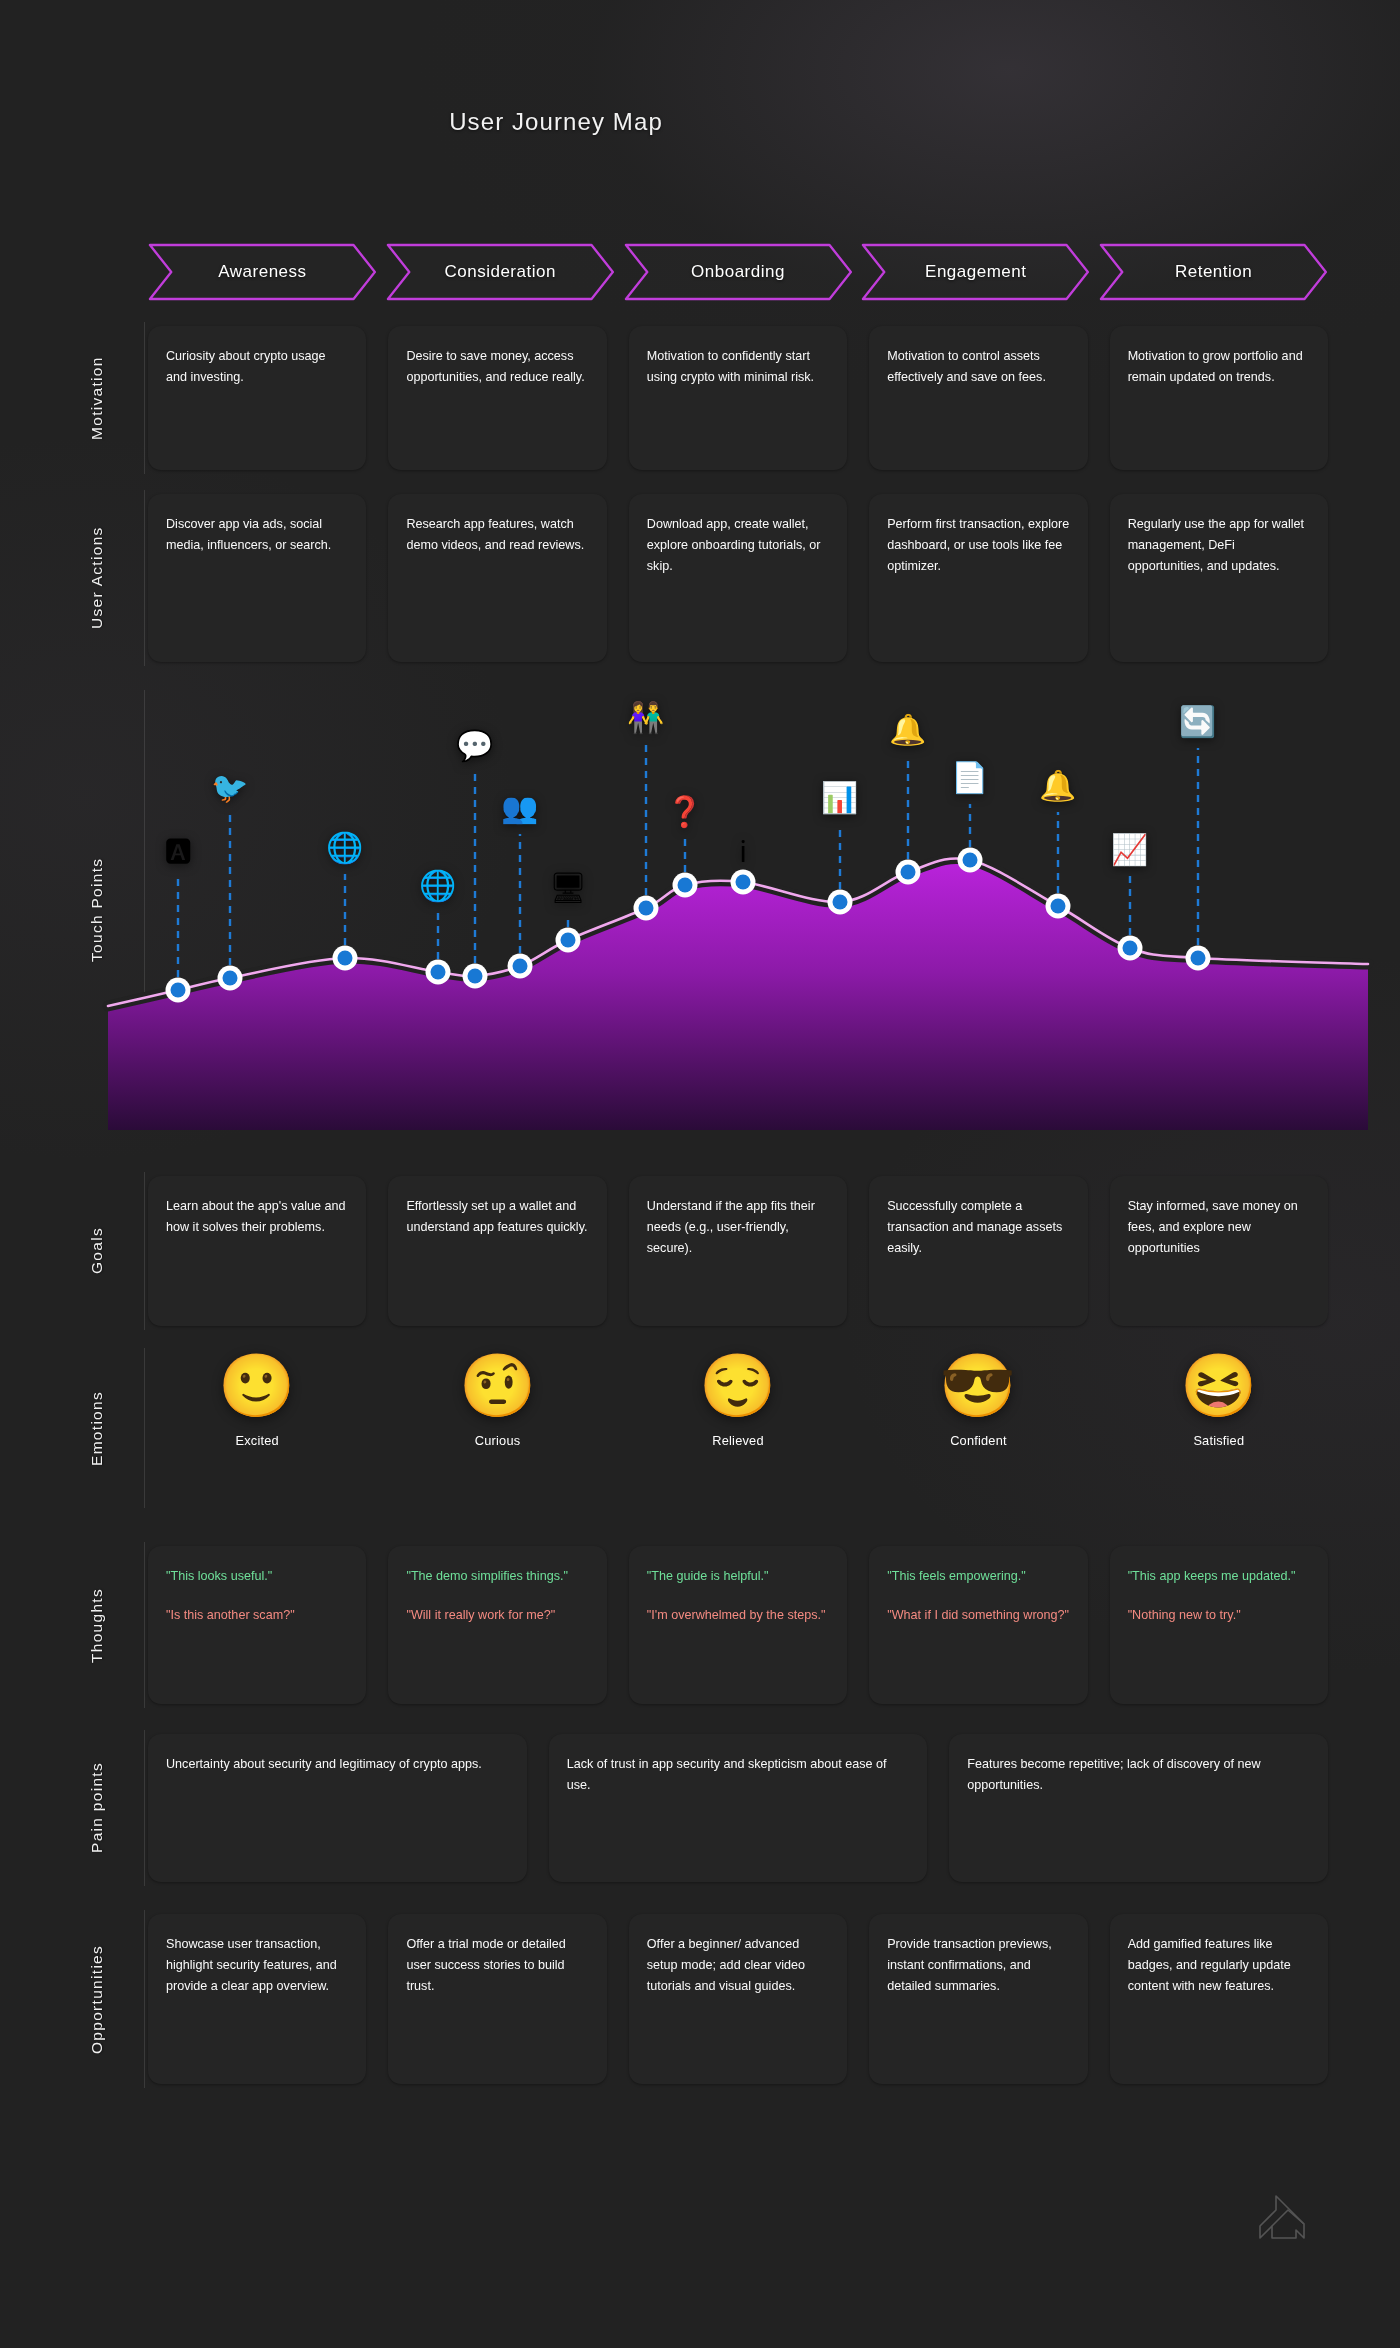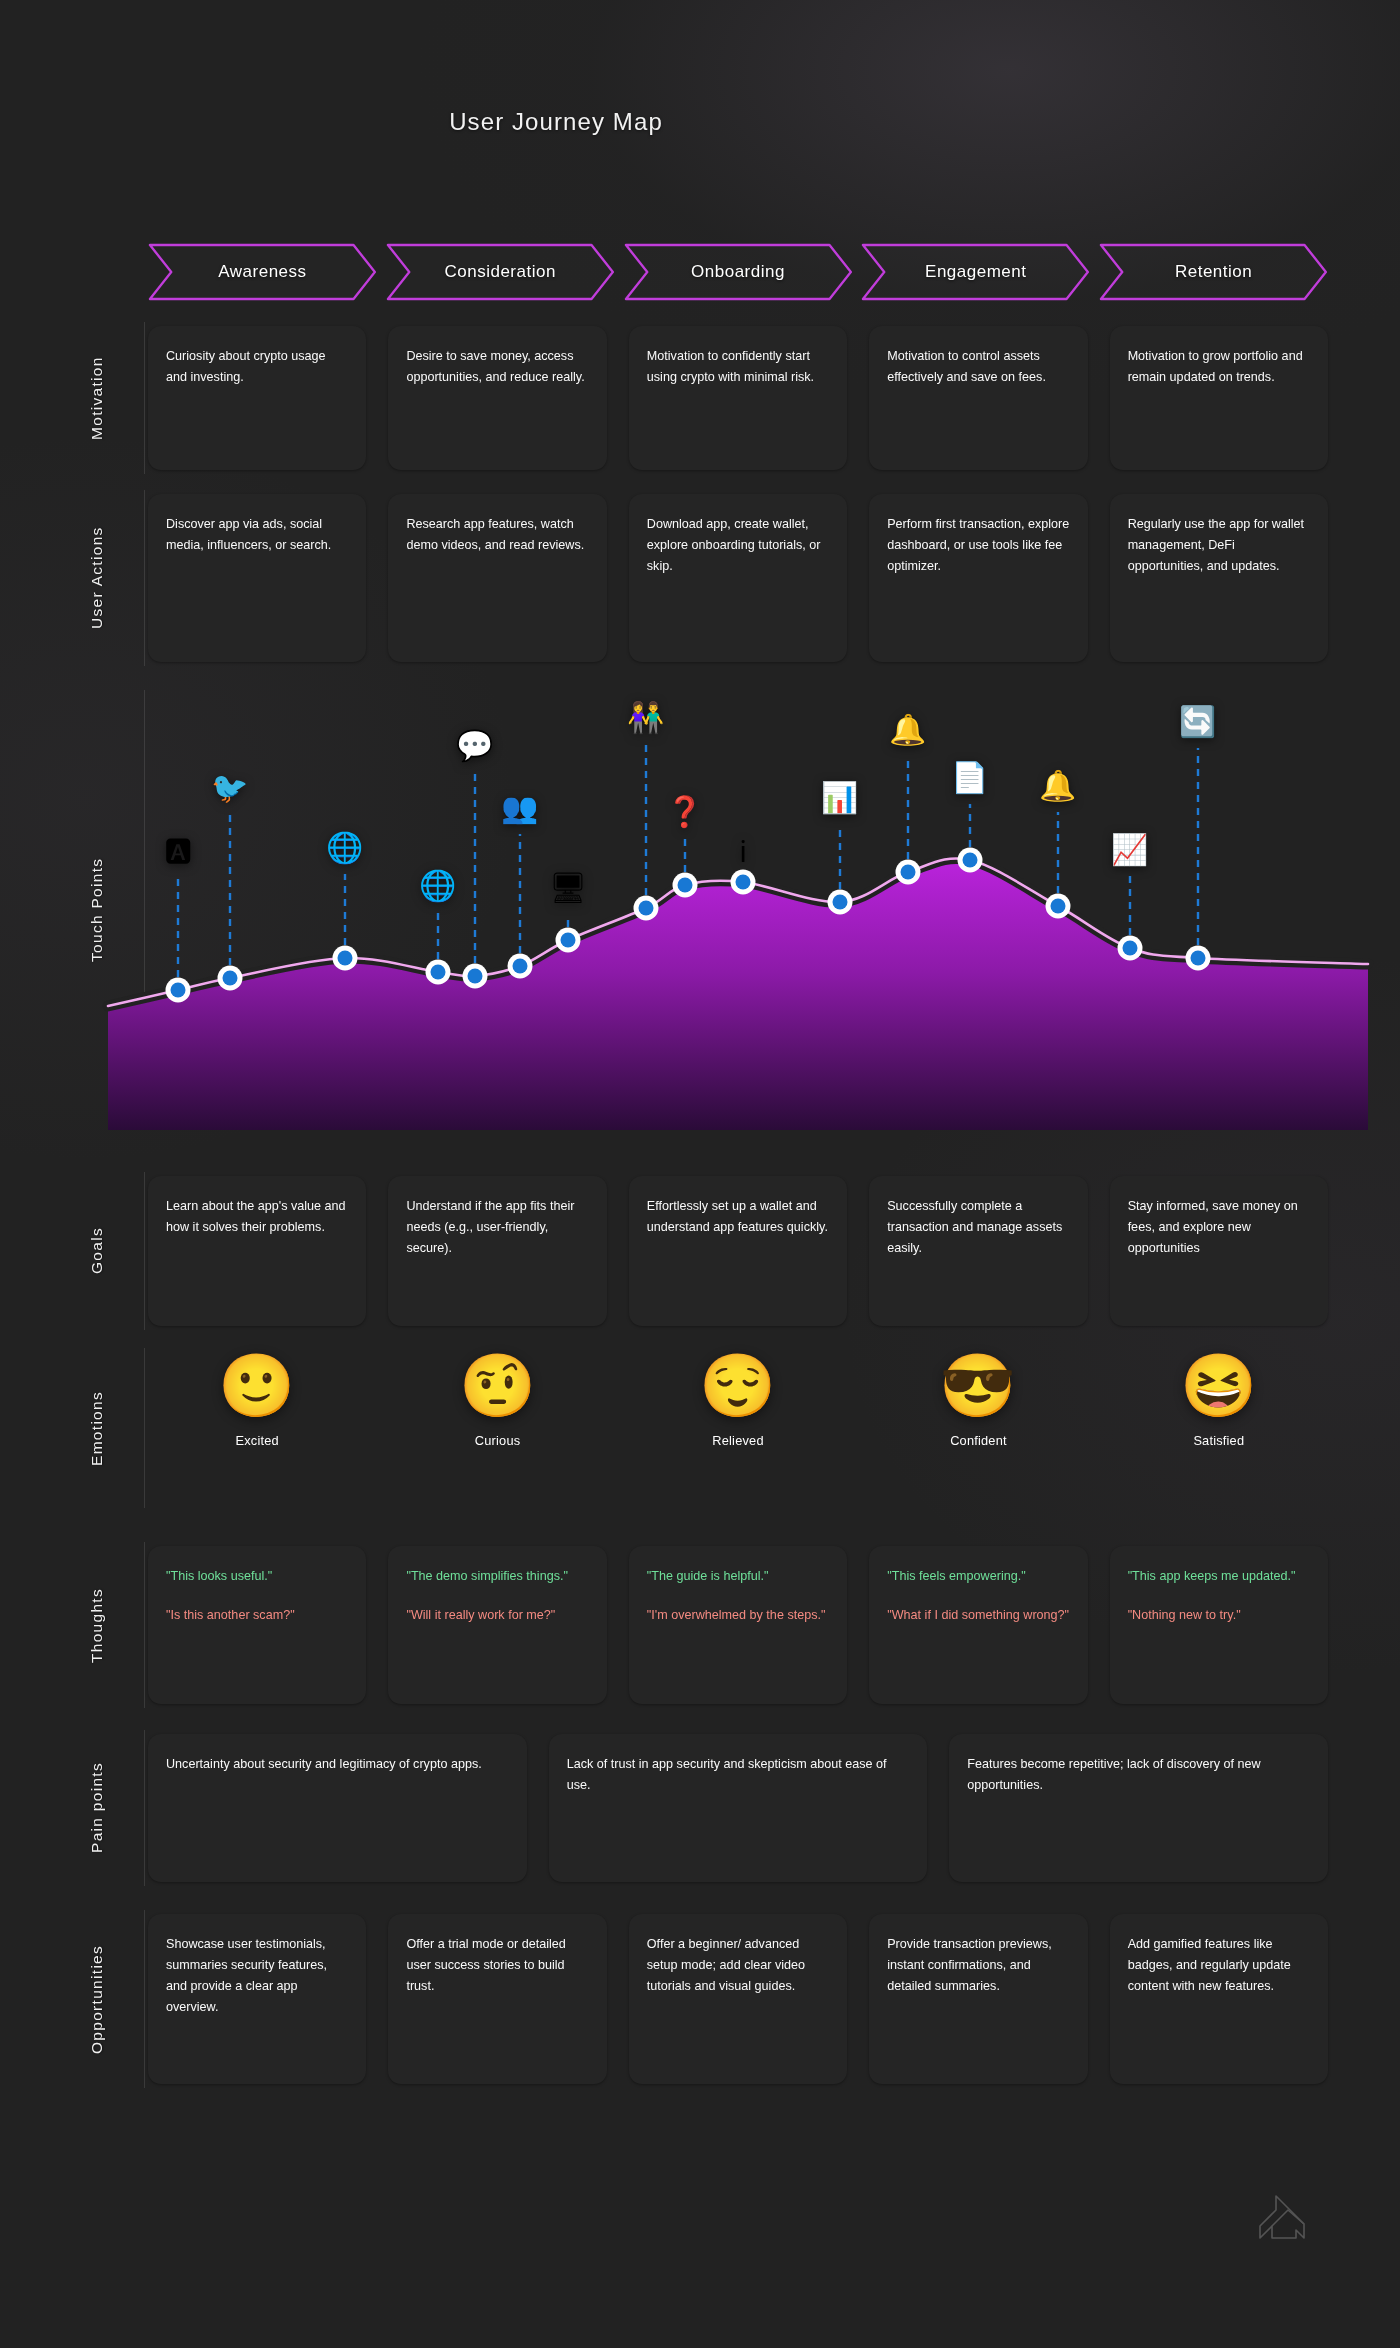--- a/index.html
+++ b/index.html
@@ -336,22 +336,22 @@
         <div class="tp-icon" style="left: 910px; top: 96px; font-size: 30px;">🔔</div>
         <div class="tp-icon" style="left: 982px; top: 160px; font-size: 30px;">📈</div>
         <div class="tp-icon" style="left: 1050px; top: 32px; font-size: 30px;">🔄</div>
       </div>
   </div>
 
   <div class="divider" style="top:1172px;height:158px;"></div>
   <div class="label-col" style="top:1172px;height:158px;">Goals</div>
   <div class="row-cells" style="top:1176px;height:150px;">
     <div class="cell">Learn about the app's value and how it solves their problems.</div>
+    <div class="cell">Effortlessly set up a wallet and understand app features quickly.</div>
     <div class="cell">Understand if the app fits their needs (e.g., user-friendly, secure).</div>
-    <div class="cell">Effortlessly set up a wallet and understand app features quickly.</div>
     <div class="cell">Successfully complete a transaction and manage assets easily.</div>
     <div class="cell">Stay informed, save money on fees, and explore new opportunities</div>
   </div>
 
   <div class="divider" style="top:1348px;height:160px;"></div>
   <div class="label-col" style="top:1348px;height:160px;">Emotions</div>
   <div id="emotions-row">
     <div class="emo">
       <div class="emo-face">🙂</div>
       <div class="emo-label">Excited</div>
@@ -403,21 +403,21 @@
   <div class="label-col" style="top:1730px;height:156px;">Pain points</div>
   <div class="row-cells" style="top:1734px;height:148px;">
     <div class="cell">Uncertainty about security and legitimacy of crypto apps.</div>
     <div class="cell">Lack of trust in app security and skepticism about ease of use.</div>
     <div class="cell">Features become repetitive; lack of discovery of new opportunities.</div>
   </div>
 
   <div class="divider" style="top:1910px;height:178px;"></div>
   <div class="label-col" style="top:1910px;height:178px;">Opportunities</div>
   <div class="row-cells" style="top:1914px;height:170px;">
-    <div class="cell">Showcase user testimonials, summaries security features, and provide a clear app overview.</div>
+    <div class="cell">Showcase user transaction, highlight security features, and provide a clear app overview.</div>
     <div class="cell">Offer a trial mode or detailed user success stories to build trust.</div>
     <div class="cell">Offer a beginner/ advanced setup mode; add clear video tutorials and visual guides.</div>
     <div class="cell">Provide transaction previews, instant confirmations, and detailed summaries.</div>
     <div class="cell">Add gamified features like badges, and regularly update content with new features.</div>
   </div>
 
   <svg id="logo" viewBox="0 0 70 54">
     <path d="M24,4 L52,32 L52,46 L44,38 L44,46 L20,46 L20,34 L8,46 L8,34 L24,18 Z" fill="none" stroke="#9a9a9a" stroke-width="1.6" stroke-linejoin="round"></path>
     <path d="M20,34 L36,18 L52,32" fill="none" stroke="#9a9a9a" stroke-width="1.6" stroke-linejoin="round"></path>
   </svg>

